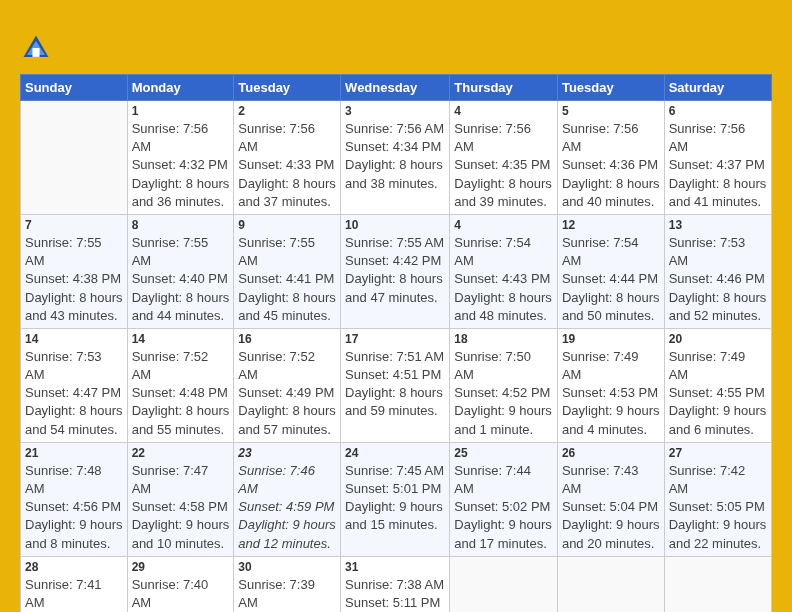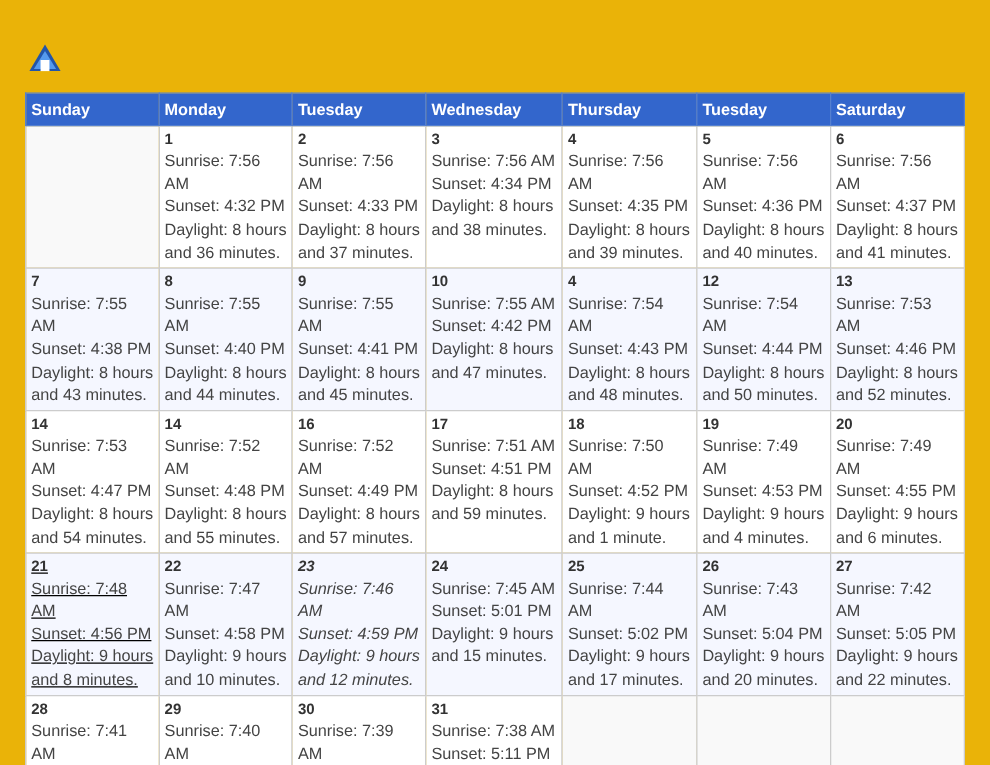--- a/index.html
+++ b/index.html
@@ -219,21 +219,21 @@
           <td>
             <span class="day-number">19</span>
             <div class="day-info">Sunrise: 7:49 AM<br>Sunset: 4:53 PM<br>Daylight: 9 hours<br>and 4 minutes.</div>
           </td>
           <td>
             <span class="day-number">20</span>
             <div class="day-info">Sunrise: 7:49 AM<br>Sunset: 4:55 PM<br>Daylight: 9 hours<br>and 6 minutes.</div>
           </td>
         </tr>
         <tr class="week-row">
-          <td style="background: rgb(245, 247, 255); text-decoration: underline;">
+          <td style="background: rgb(245, 247, 255);">
             <span class="day-number">21</span>
             <div class="day-info">Sunrise: 7:48 AM<br>Sunset: 4:56 PM<br>Daylight: 9 hours<br>and 8 minutes.</div>
           </td>
           <td style="background: rgb(245, 247, 255);">
             <span class="day-number">22</span>
             <div class="day-info">Sunrise: 7:47 AM<br>Sunset: 4:58 PM<br>Daylight: 9 hours<br>and 10 minutes.</div>
           </td>
           <td style="background: rgb(245, 247, 255); font-style: italic;">
             <span class="day-number">23</span>
             <div class="day-info">Sunrise: 7:46 AM<br>Sunset: 4:59 PM<br>Daylight: 9 hours<br>and 12 minutes.</div>

